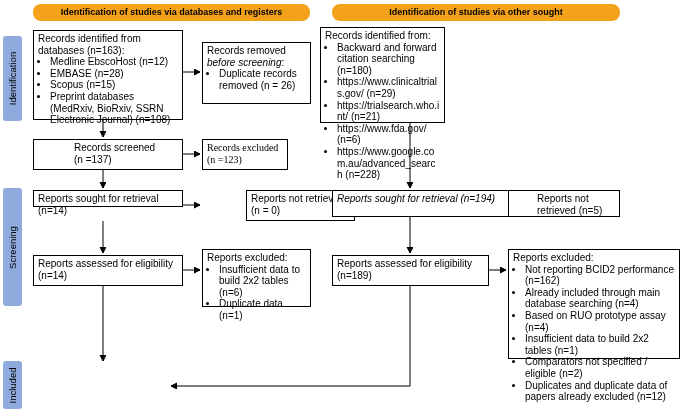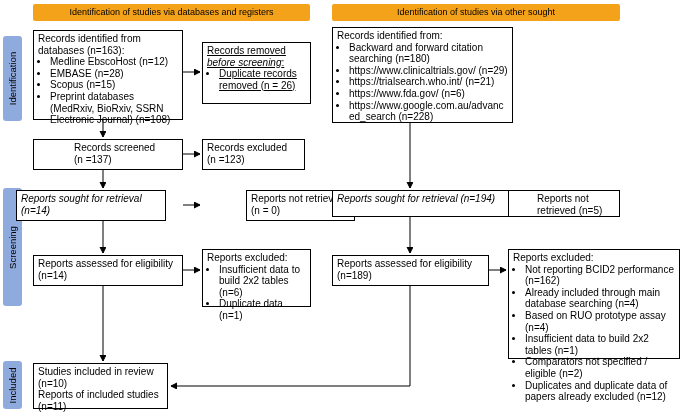--- a/index.html
+++ b/index.html
@@ -16,27 +16,27 @@
     position: absolute;
     left: 0; top: 0;
     width: 685px; height: 420px;
     pointer-events: none;
   }
   .arrows line, .arrows path { stroke: #000; stroke-width: 1; }
   .hdr {
     position: absolute;
     background: var(--header-bg, #F5A21B);
     color: #000;
-    font-weight: normal;
+    font-weight: bold;
     font-size: 9px;
     display: flex;
     align-items: center;
     justify-content: center;
     text-align: center;
-    border-radius: 2px;
+    border-radius: 8px;
     line-height: 1.05;
   }
   .side {
     position: absolute;
     background: var(--side-bg, #8FAADC);
     display: flex;
     align-items: center;
     justify-content: center;
     border-radius: 3px;
   }
@@ -102,40 +102,40 @@
   <div class="box" style="left:33px;top:30px;width:150px;height:90px;">
     <div>Records identified from databases (n=163):</div>
     <ul>
       <li>Medline EbscoHost (n=12)</li>
       <li>EMBASE (n=28)</li>
       <li>Scopus (n=15)</li>
       <li>Preprint databases (MedRxiv, BioRxiv, SSRN Electronic Journal) (n=108)</li>
     </ul>
   </div>
 
-  <div class="box" style="left:202px;top:42px;width:109px;height:62px;text-decoration:underline;">
+  <div class="box" style="left:202px;top:42px;width:109px;height:62px;">
     <div>
       <span>Records removed</span><span class="em"> before screening</span><span>:</span>
     </div>
     <ul>
       <li>Duplicate records removed (n = 26)</li>
     </ul>
   </div>
 
   <div class="box" style="left:33px;top:139px;width:150px;height:31px;padding-left:40px;">
     <div>Records screened</div>
     <div>(n =137)</div>
   </div>
 
-  <div class="box" style="left:202px;top:139px;width:103px;height:31px;">
+  <div class="box" style="left:202px;top:139px;width:86px;height:31px;font-family:Liberation Serif, serif;">
     <div>Records excluded</div>
     <div>(n =123)</div>
   </div>
 
-  <div class="box" style="left:16px;top:190px;width:150px;height:31px;font-style:italic;">
+  <div class="box" style="left:33px;top:190px;width:150px;height:17px;">
     <div>Reports sought for retrieval</div>
     <div>(n=14)</div>
   </div>
 
   <div class="box" style="left:202px;top:190px;width:109px;height:31px;margin-left:44px;">
     <div>Reports not retrieved</div>
     <div>(n = 0)</div>
   </div>
 
   <div class="box" style="left:33px;top:255px;width:150px;height:31px;">
@@ -144,28 +144,22 @@
   </div>
 
   <div class="box" style="left:202px;top:249px;width:109px;height:58px;">
     <div>Reports excluded:</div>
     <ul>
       <li>Insufficient data to build 2x2 tables (n=6)</li>
       <li>Duplicate data (n=1)</li>
     </ul>
   </div>
 
-  <div class="box" style="left:33px;top:363px;width:135px;height:46px;">
-    <div>Studies included in review</div>
-    <div>(n=10)</div>
-    <div>Reports of included studies</div>
-    <div>(n=11)</div>
-  </div>
 
-  <div class="box" style="left:332px;top:27px;width:181px;height:96px;">
+  <div class="box" style="left:320px;top:27px;width:125px;height:96px;">
     <div>Records identified from:</div>
     <ul>
       <li>Backward and forward citation searching (n=180)</li>
       <li>https://www.clinicaltrials.gov/ (n=29)</li>
       <li>https://trialsearch.who.int/ (n=21)</li>
       <li>https://www.fda.gov/ (n=6)</li>
       <li>https://www.google.com.au/advanced_search (n=228)</li>
     </ul>
   </div>
 

